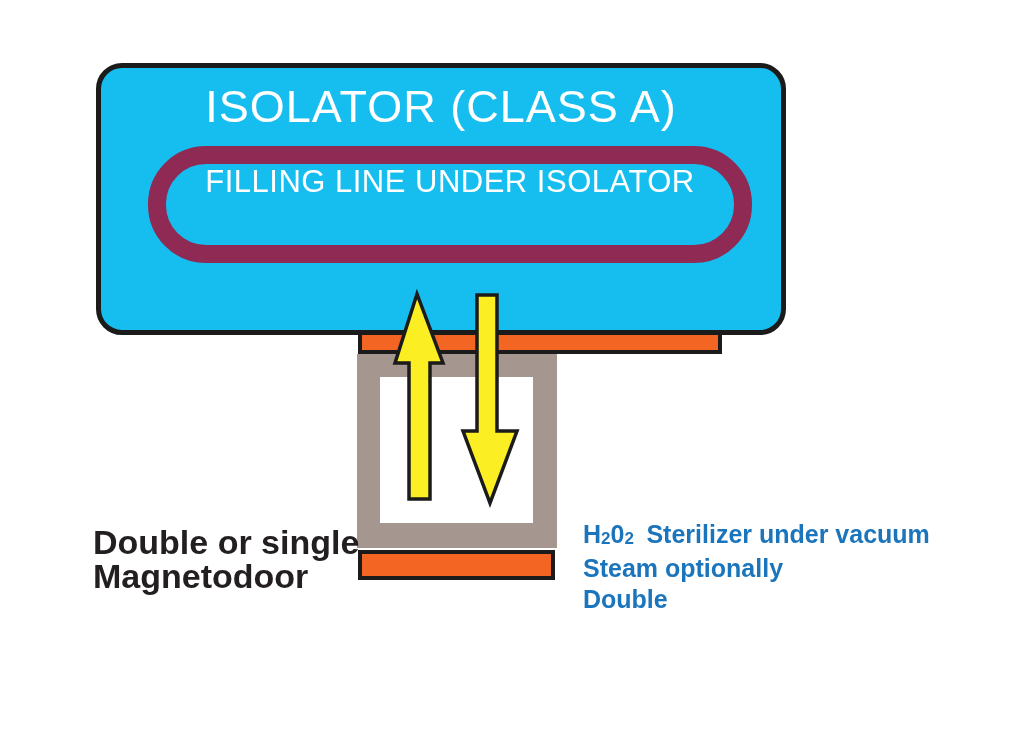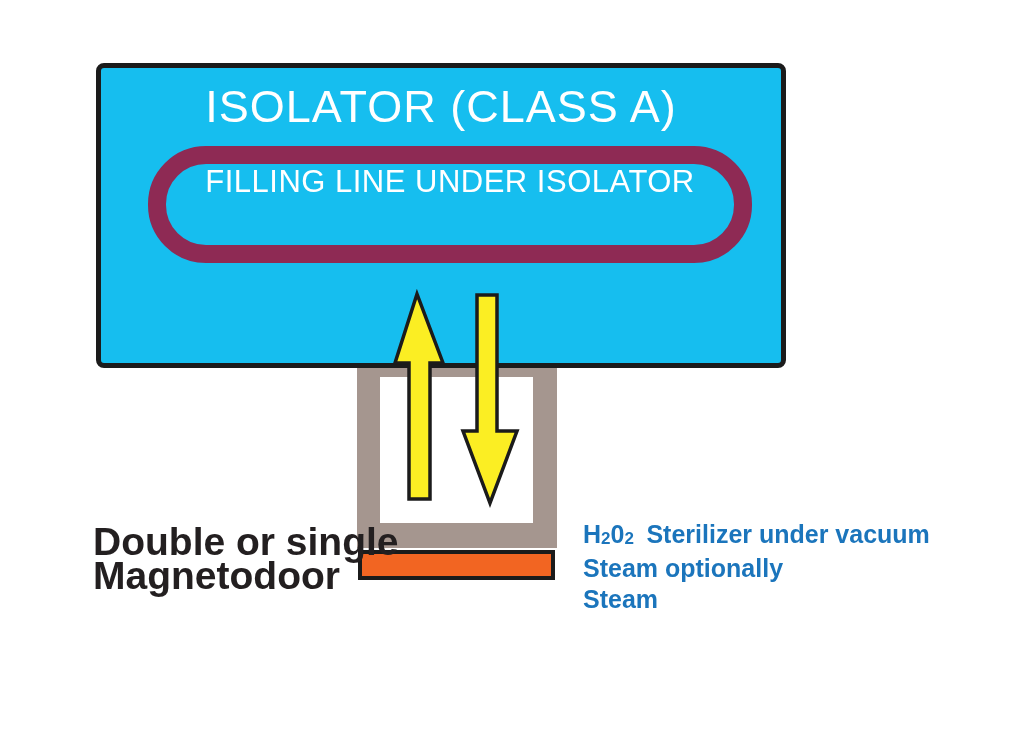--- a/index.html
+++ b/index.html
@@ -27,22 +27,22 @@
     position:absolute;left:23px;top:23px;width:153px;height:146px;
     background:#ffffff;
   }
   
   .door-bottom{
     position:absolute;left:358px;top:550px;width:197px;height:30px;
     background:var(--orange);border:4px solid var(--outline);z-index:1;
   }
   
   .isolator{
-    position:absolute;left:96px;top:63px;width:690px;height:305px;
-    background:var(--cyan);border:5px solid var(--outline);border-radius:8px;
+    position:absolute;left:96px;top:63px;width:690px;height:272px;
+    background:var(--cyan);border:5px solid var(--outline);border-radius:26px;
     z-index:3;
   }
   .isolator-title{
     margin-top:13px;text-align:center;color:var(--white);
     font-size:45px;letter-spacing:1px;font-weight:400;
   }
   .filling-ring{
     position:absolute;left:47px;top:78px;width:604px;height:117px;
     border:18px solid var(--maroon);border-radius:58px;
     display:flex;align-items:flex-start;justify-content:center;
@@ -52,21 +52,21 @@
   }
   
   .arrows{
     position:absolute;left:0;top:0;width:1024px;height:750px;z-index:5;
     pointer-events:none;
   }
   .arrow{fill:var(--yellow);stroke:var(--outline);stroke-width:3.5;stroke-linejoin:miter;}
   
   .magnetodoor-label{
     position:absolute;left:93px;top:525px;z-index:4;
-    color:var(--black-text);font-size:39px;font-weight:700;line-height:34px;
+    color:var(--black-text);font-size:34px;font-weight:700;line-height:34px;
   }
   
   .sterilizer-notes{
     position:absolute;left:583px;top:519px;z-index:4;
     font-size:25px;font-weight:700;line-height:31.2px;white-space:nowrap;
   }
   .note-blue{color:var(--blue-text);}
   .note-black{color:var(--black-text);}
   .sub{font-size:0.68em;position:relative;top:0.06em;}
   .gap{margin-left:0.5em;}
@@ -97,16 +97,16 @@
   </svg>
 
   <div class="magnetodoor-label">
     <div>Double or single</div>
     <div>Magnetodoor</div>
   </div>
 
   <div class="sterilizer-notes">
     <div class="note-blue"><span>H</span><span class="sub">2</span><span>0</span><span class="sub">2</span><span class="gap">Sterilizer under vacuum</span></div>
     <div class="note-blue">Steam optionally</div>
-    <div class="note-blue">Steam</div>
+    <div class="note-blue">Double</div>
   </div>
 
 </div>
 
 </body></html>

